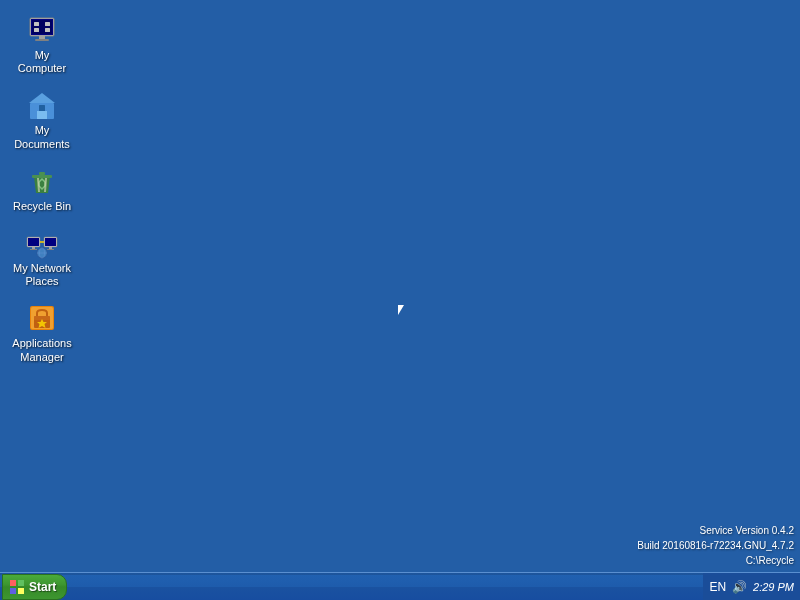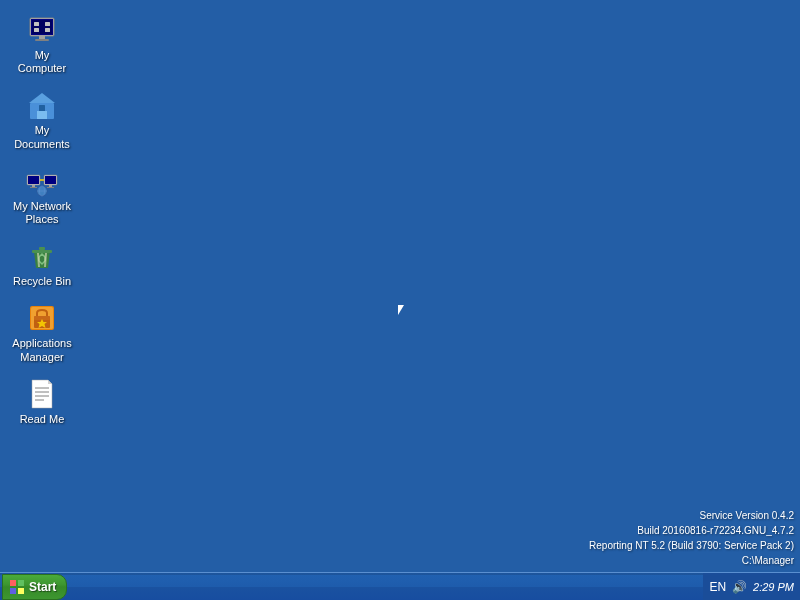--- a/index.html
+++ b/index.html
@@ -172,20 +172,41 @@
         <rect x="13" y="16" width="6" height="6" rx="0.5" fill="#2060a0"></rect>
       </svg>
     </div>
     <span class="icon-label">My<br>Documents</span>
   </div>
 
   <div class="desktop-icon">
     <div class="icon-img">
       <svg width="32" height="32" viewBox="0 0 32 32">
 
+        <path d="M8,12 L10,28 L22,28 L24,12 Z" fill="#3a8040"></path>
+        <rect x="6" y="10" width="20" height="3" rx="1" fill="#4a9050"></rect>
+
+        <rect x="13" y="7" width="6" height="3" rx="1" fill="#4a9050"></rect>
+
+        <path d="M13,17 L16,14 L19,17" fill="none" stroke="#80c080" stroke-width="1.5"></path>
+        <path d="M19,17 L19,21" stroke="#80c080" stroke-width="1.5"></path>
+        <path d="M13,21 L16,24 L19,21" fill="none" stroke="#80c080" stroke-width="1.5"></path>
+        <path d="M13,21 L13,17" stroke="#80c080" stroke-width="1.5"></path>
+
+        <path d="M11,13 L12,27 L14,27 L13,13Z" fill="#e0e0c0" opacity="0.6"></path>
+        <path d="M21,13 L20,27 L18,27 L19,13Z" fill="#e0e0c0" opacity="0.6"></path>
+      </svg>
+    </div>
+    <span class="icon-label">Recycle Bin</span>
+  </div>
+
+  <div class="desktop-icon">
+    <div class="icon-img">
+      <svg width="32" height="32" viewBox="0 0 32 32">
+
         <rect x="1" y="10" width="13" height="10" rx="1" fill="#c0c0c0" stroke="#808080" stroke-width="0.5"></rect>
         <rect x="2" y="11" width="11" height="8" fill="#000080"></rect>
         <rect x="6" y="20" width="3" height="2" fill="#a0a0a0"></rect>
         <rect x="4" y="22" width="7" height="1" fill="#808080"></rect>
 
         <rect x="18" y="10" width="13" height="10" rx="1" fill="#c0c0c0" stroke="#808080" stroke-width="0.5"></rect>
         <rect x="19" y="11" width="11" height="8" fill="#000080"></rect>
         <rect x="23" y="20" width="3" height="2" fill="#a0a0a0"></rect>
         <rect x="21" y="22" width="7" height="1" fill="#808080"></rect>
 
@@ -196,79 +217,42 @@
         <line x1="11" y1="26" x2="21" y2="26" stroke="#6090d0" stroke-width="0.5"></line>
       </svg>
     </div>
     <span class="icon-label">My Network<br>Places</span>
   </div>
 
   <div class="desktop-icon">
     <div class="icon-img">
       <svg width="32" height="32" viewBox="0 0 32 32">
 
-        <path d="M8,12 L10,28 L22,28 L24,12 Z" fill="#3a8040"></path>
-        <rect x="6" y="10" width="20" height="3" rx="1" fill="#4a9050"></rect>
-
-        <rect x="13" y="7" width="6" height="3" rx="1" fill="#4a9050"></rect>
-
-        <path d="M13,17 L16,14 L19,17" fill="none" stroke="#80c080" stroke-width="1.5"></path>
-        <path d="M19,17 L19,21" stroke="#80c080" stroke-width="1.5"></path>
-        <path d="M13,21 L16,24 L19,21" fill="none" stroke="#80c080" stroke-width="1.5"></path>
-        <path d="M13,21 L13,17" stroke="#80c080" stroke-width="1.5"></path>
-
-        <path d="M11,13 L12,27 L14,27 L13,13Z" fill="#e0e0c0" opacity="0.6"></path>
-        <path d="M21,13 L20,27 L18,27 L19,13Z" fill="#e0e0c0" opacity="0.6"></path>
-      </svg>
-    </div>
-    <span class="icon-label">Recycle Bin</span>
-  </div>
-
-  <div class="desktop-icon">
-    <div class="icon-img">
-      <svg width="32" height="32" viewBox="0 0 32 32">
-
         <rect x="4" y="4" width="24" height="24" rx="2" fill="#e8820a"></rect>
         <rect x="5" y="5" width="22" height="22" rx="1.5" fill="#f0a030"></rect>
 
         <rect x="8" y="14" width="16" height="12" rx="1" fill="#c06010"></rect>
         <path d="M11,14 L11,11 Q11,8 16,8 Q21,8 21,11 L21,14" fill="none" stroke="#c06010" stroke-width="2"></path>
 
         <rect x="8" y="14" width="16" height="4" rx="1" fill="#d07020" opacity="0.5"></rect>
 
         <polygon points="16,17 17.5,20 21,20 18.5,22 19.5,26 16,24 12.5,26 13.5,22 11,20 14.5,20" fill="#ffdd00" opacity="0.8"></polygon>
       </svg>
     </div>
     <span class="icon-label">Applications<br>Manager</span>
   </div>
 
 
-  <div class="desktop-icon">
-    <div class="icon-img">
-      <svg width="32" height="32" viewBox="0 0 32 32">
-
-        <path d="M6,2 L22,2 L26,6 L26,30 L6,30 Z" fill="white" stroke="#a0a0a0" stroke-width="0.5"></path>
-        <path d="M22,2 L22,6 L26,6 Z" fill="#d0d0d0"></path>
-
-        <line x1="9" y1="10" x2="23" y2="10" stroke="#808080" stroke-width="1"></line>
-        <line x1="9" y1="14" x2="23" y2="14" stroke="#808080" stroke-width="1"></line>
-        <line x1="9" y1="18" x2="23" y2="18" stroke="#808080" stroke-width="1"></line>
-        <line x1="9" y1="22" x2="18" y2="22" stroke="#808080" stroke-width="1"></line>
-      </svg>
-    </div>
-    <span class="icon-label">Read Me</span>
-  </div>
 
 </div>
 
 <div id="version-info">
   <div>Service Version 0.4.2</div>
   <div>Build 20160816-r72234.GNU_4.7.2</div>
-  <div>Reporting NT 5.2 (Build 3790: Service Pack 2)</div>
-  <div>C:\Manager</div>
+  <div>C:\Recycle</div>
 </div>
 
 <div id="cursor"></div>
 
 <div id="taskbar">
   <button id="start-button">
     <svg class="win-logo" width="16" height="16" viewBox="0 0 16 16">
       <rect x="1" y="1" width="6" height="6" fill="#ff6060"></rect>
       <rect x="9" y="1" width="6" height="6" fill="#60c060"></rect>
       <rect x="1" y="9" width="6" height="6" fill="#6060e0"></rect>

